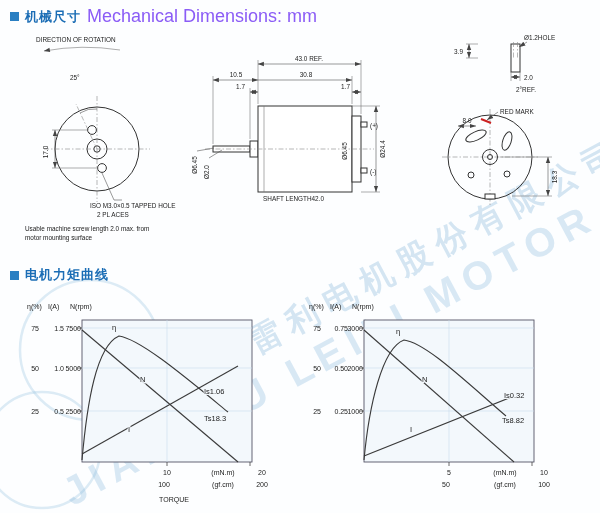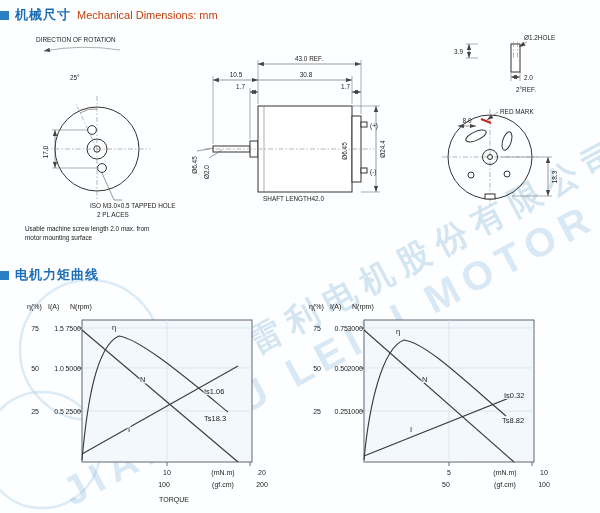--- a/index.html
+++ b/index.html
@@ -8,24 +8,24 @@
   .page{position:relative;width:600px;height:513px;background:#fdfeff;overflow:hidden}
 
   
   .watermark{position:absolute;left:55px;top:430px;width:760px;transform:rotate(-28deg);transform-origin:0 50%;z-index:0;pointer-events:none}
   .wm-cn{font-size:33px;letter-spacing:9px;color:rgba(132,182,218,.34);font-weight:bold;margin-left:150px;white-space:nowrap}
   .wm-en{font-size:40px;letter-spacing:8px;color:rgba(132,182,218,.30);font-weight:bold;white-space:nowrap}
   .wm-shapes{position:absolute;left:-50px;top:255px;z-index:0}
   .wmc{fill:none;stroke:rgba(135,185,220,.28);stroke-width:2.5}
 
   
-  .section-header{position:absolute;left:0;display:flex;align-items:center;gap:6px;z-index:2}
+  .section-header{position:absolute;left:10px;display:flex;align-items:center;gap:6px;z-index:2}
   .bullet{width:9px;height:9px;background:#2a7fc2}
   .cn{color:#1b6db5;font-weight:bold;font-size:13px;letter-spacing:1px}
-  .en{color:#c2410c;font-size:11px}
+  .en{color:#8b5cf6;font-size:18px}
 
   
   .drawings{position:absolute;left:0;top:24px;z-index:1}
   .drawings text{font-size:6.4px;fill:#1a1a1a}
   .oline{stroke:#333;stroke-width:1;fill:#fff}
   .oline2{stroke:#333;stroke-width:1;fill:none}
   .thin{stroke:#777;stroke-width:.6;fill:none}
   .dim{stroke:#555;stroke-width:.6;fill:none}
   .dash{stroke:#888;stroke-width:.6;stroke-dasharray:5 2 1.5 2;fill:none}
   .redmark{stroke:#c22;stroke-width:2}

